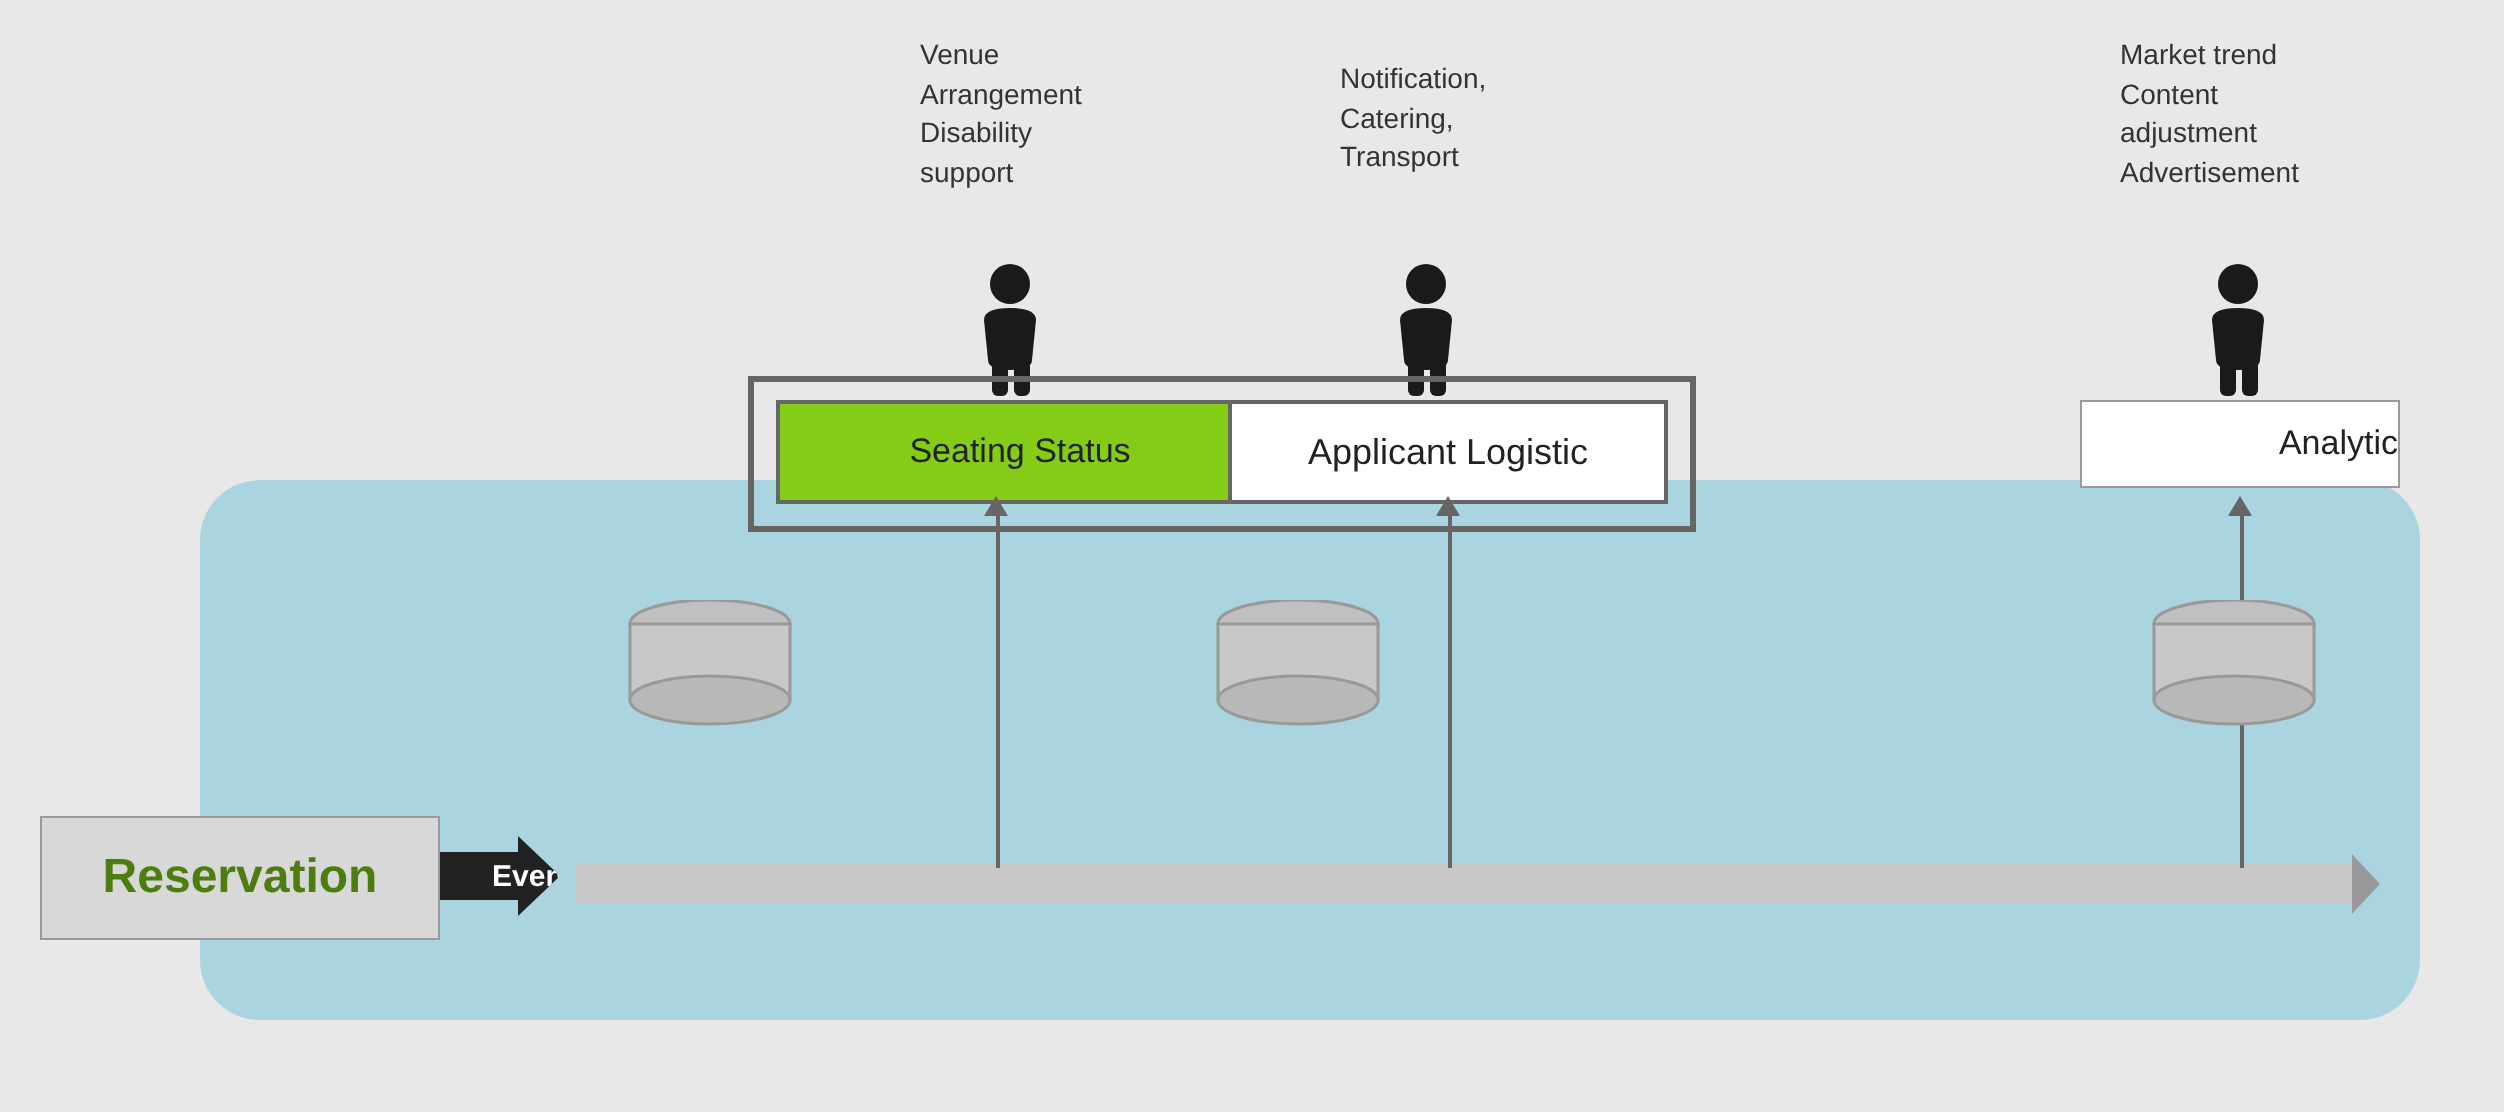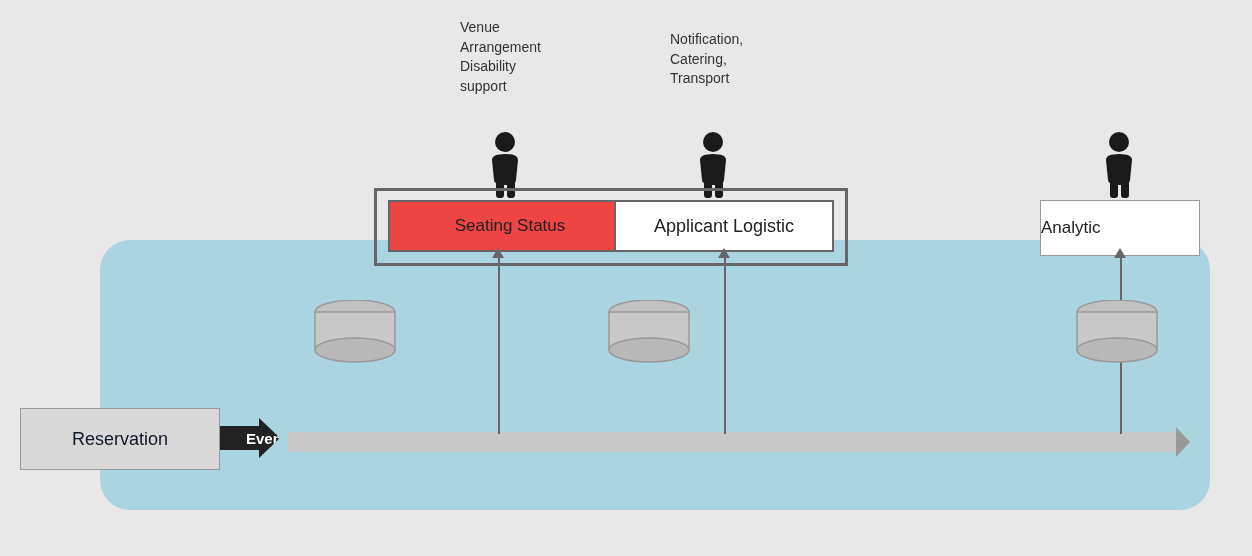--- a/index.html
+++ b/index.html
@@ -36,22 +36,23 @@
       top: 408px;
       width: 200px;
       height: 62px;
       background: #d8d8d8;
       border: 1.5px solid #999;
       display: flex;
       align-items: center;
       justify-content: center;
     }
     .reservation-box span {
-      font-size: 18px;
-      color: #0f172a;
+      font-size: 24px;
+      color: #4d7c0f;
+      font-weight: bold;
     }
 
     
     .event-arrow {
       position: absolute;
       left: 220px;
       top: 418px;
       display: flex;
       align-items: center;
     }
@@ -94,21 +95,21 @@
       border-bottom: 15px solid transparent;
     }
 
     
     .seating-status-box {
       position: absolute;
       left: 388px;
       top: 200px;
       width: 244px;
       height: 52px;
-      background: #ef4444;
+      background: #84cc16;
       border: 2.5px solid #666;
       display: flex;
       align-items: center;
       justify-content: center;
     }
     .seating-status-box span {
       font-size: 17px;
       color: #222;
     }
 
@@ -141,26 +142,26 @@
       background: transparent;
       pointer-events: none;
     }
 
     
     .analytic-box {
       position: absolute;
       left: 1040px;
       top: 200px;
       width: 160px;
-      height: 56px;
+      height: 44px;
       background: white;
       border: 1.5px solid #999;
       display: flex;
       align-items: center;
-      justify-content: flex-start;
+      justify-content: flex-end;
     }
     .analytic-box span {
       font-size: 17px;
       color: #222;
     }
 
     
     .label-text {
       position: absolute;
       font-size: 14px;
@@ -189,20 +190,23 @@
   </div>
 
   <div class="label-text" style="left:670px; top:30px;">
     Notification,<br>Catering,<br>Transport
   </div>
 
   <div class="label-text" style="left:460px; top:18px;">
     Venue<br>Arrangement<br>Disability<br>support
   </div>
 
+  <div class="label-text" style="left:1060px; top:18px;">
+    Market trend<br>Content<br>adjustment<br>Advertisement
+  </div>
 
   <svg style="position:absolute; left:478px; top:130px; width:55px; height:75px;" viewBox="0 0 55 75">
 
     <circle cx="27" cy="12" r="10" fill="#1a1a1a"></circle>
 
     <path d="M14 30 Q14 24 27 24 Q40 24 40 30 L38 50 Q38 55 27 55 Q16 55 16 50 Z" fill="#1a1a1a"></path>
 
     <rect x="18" y="50" width="8" height="18" rx="3" fill="#1a1a1a"></rect>
     <rect x="29" y="50" width="8" height="18" rx="3" fill="#1a1a1a"></rect>
   </svg>

